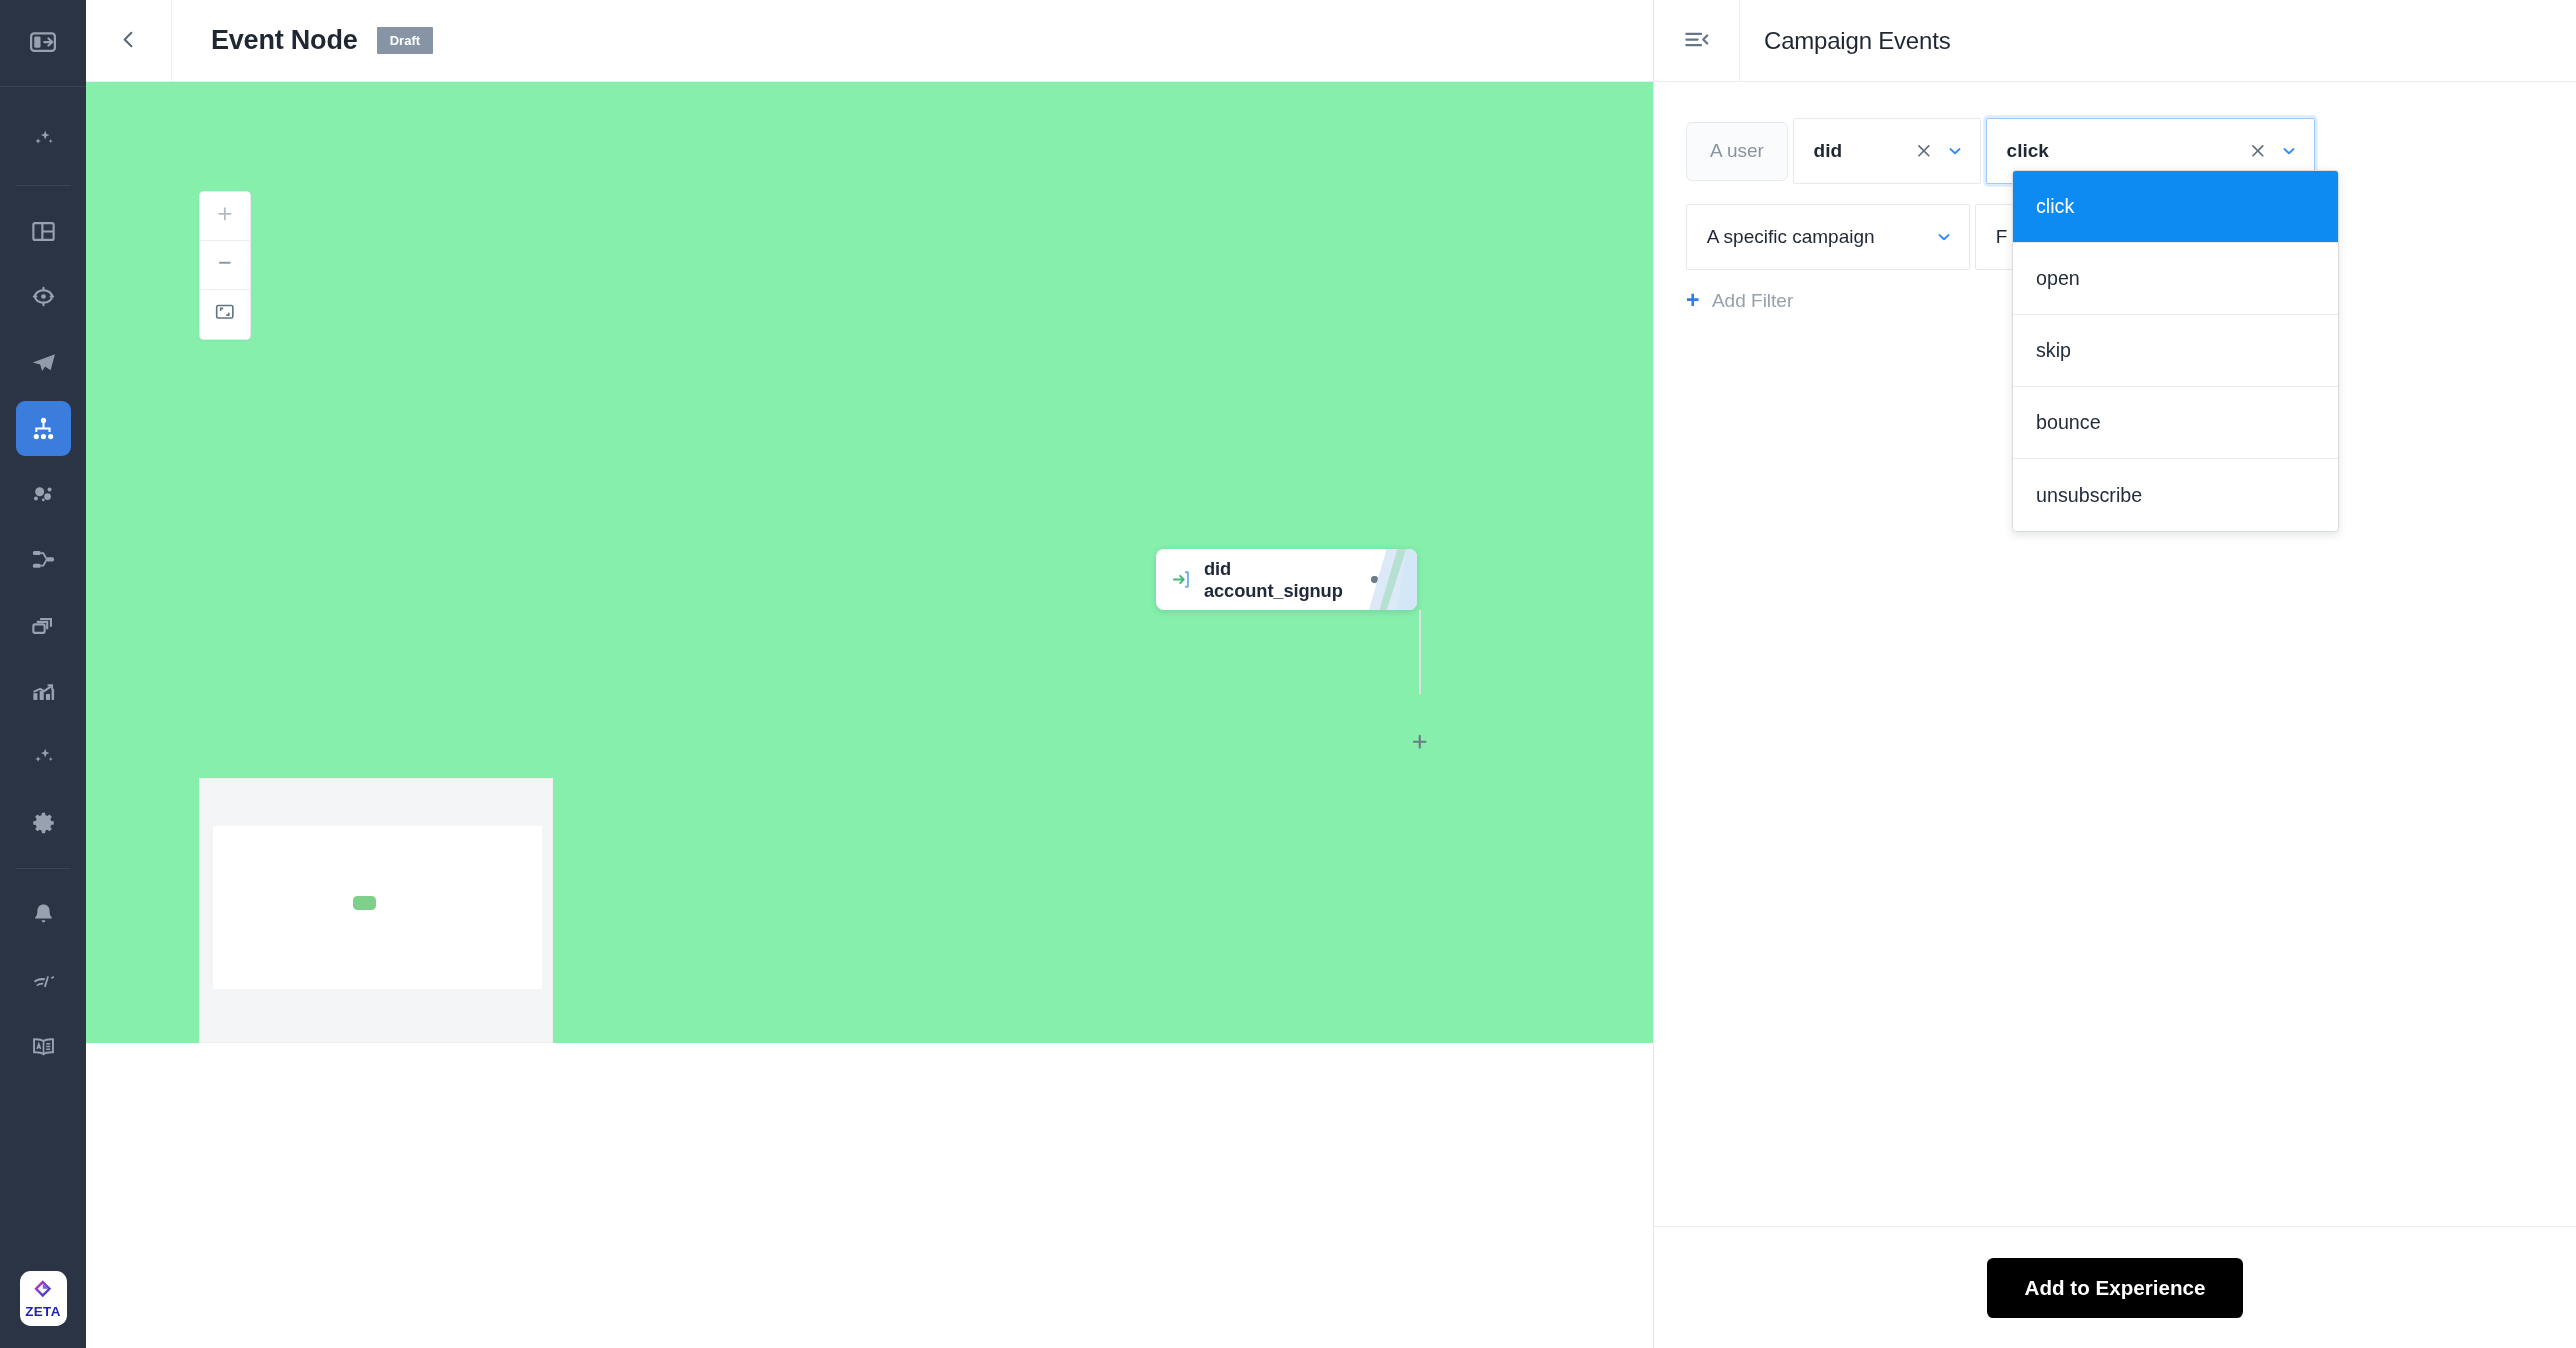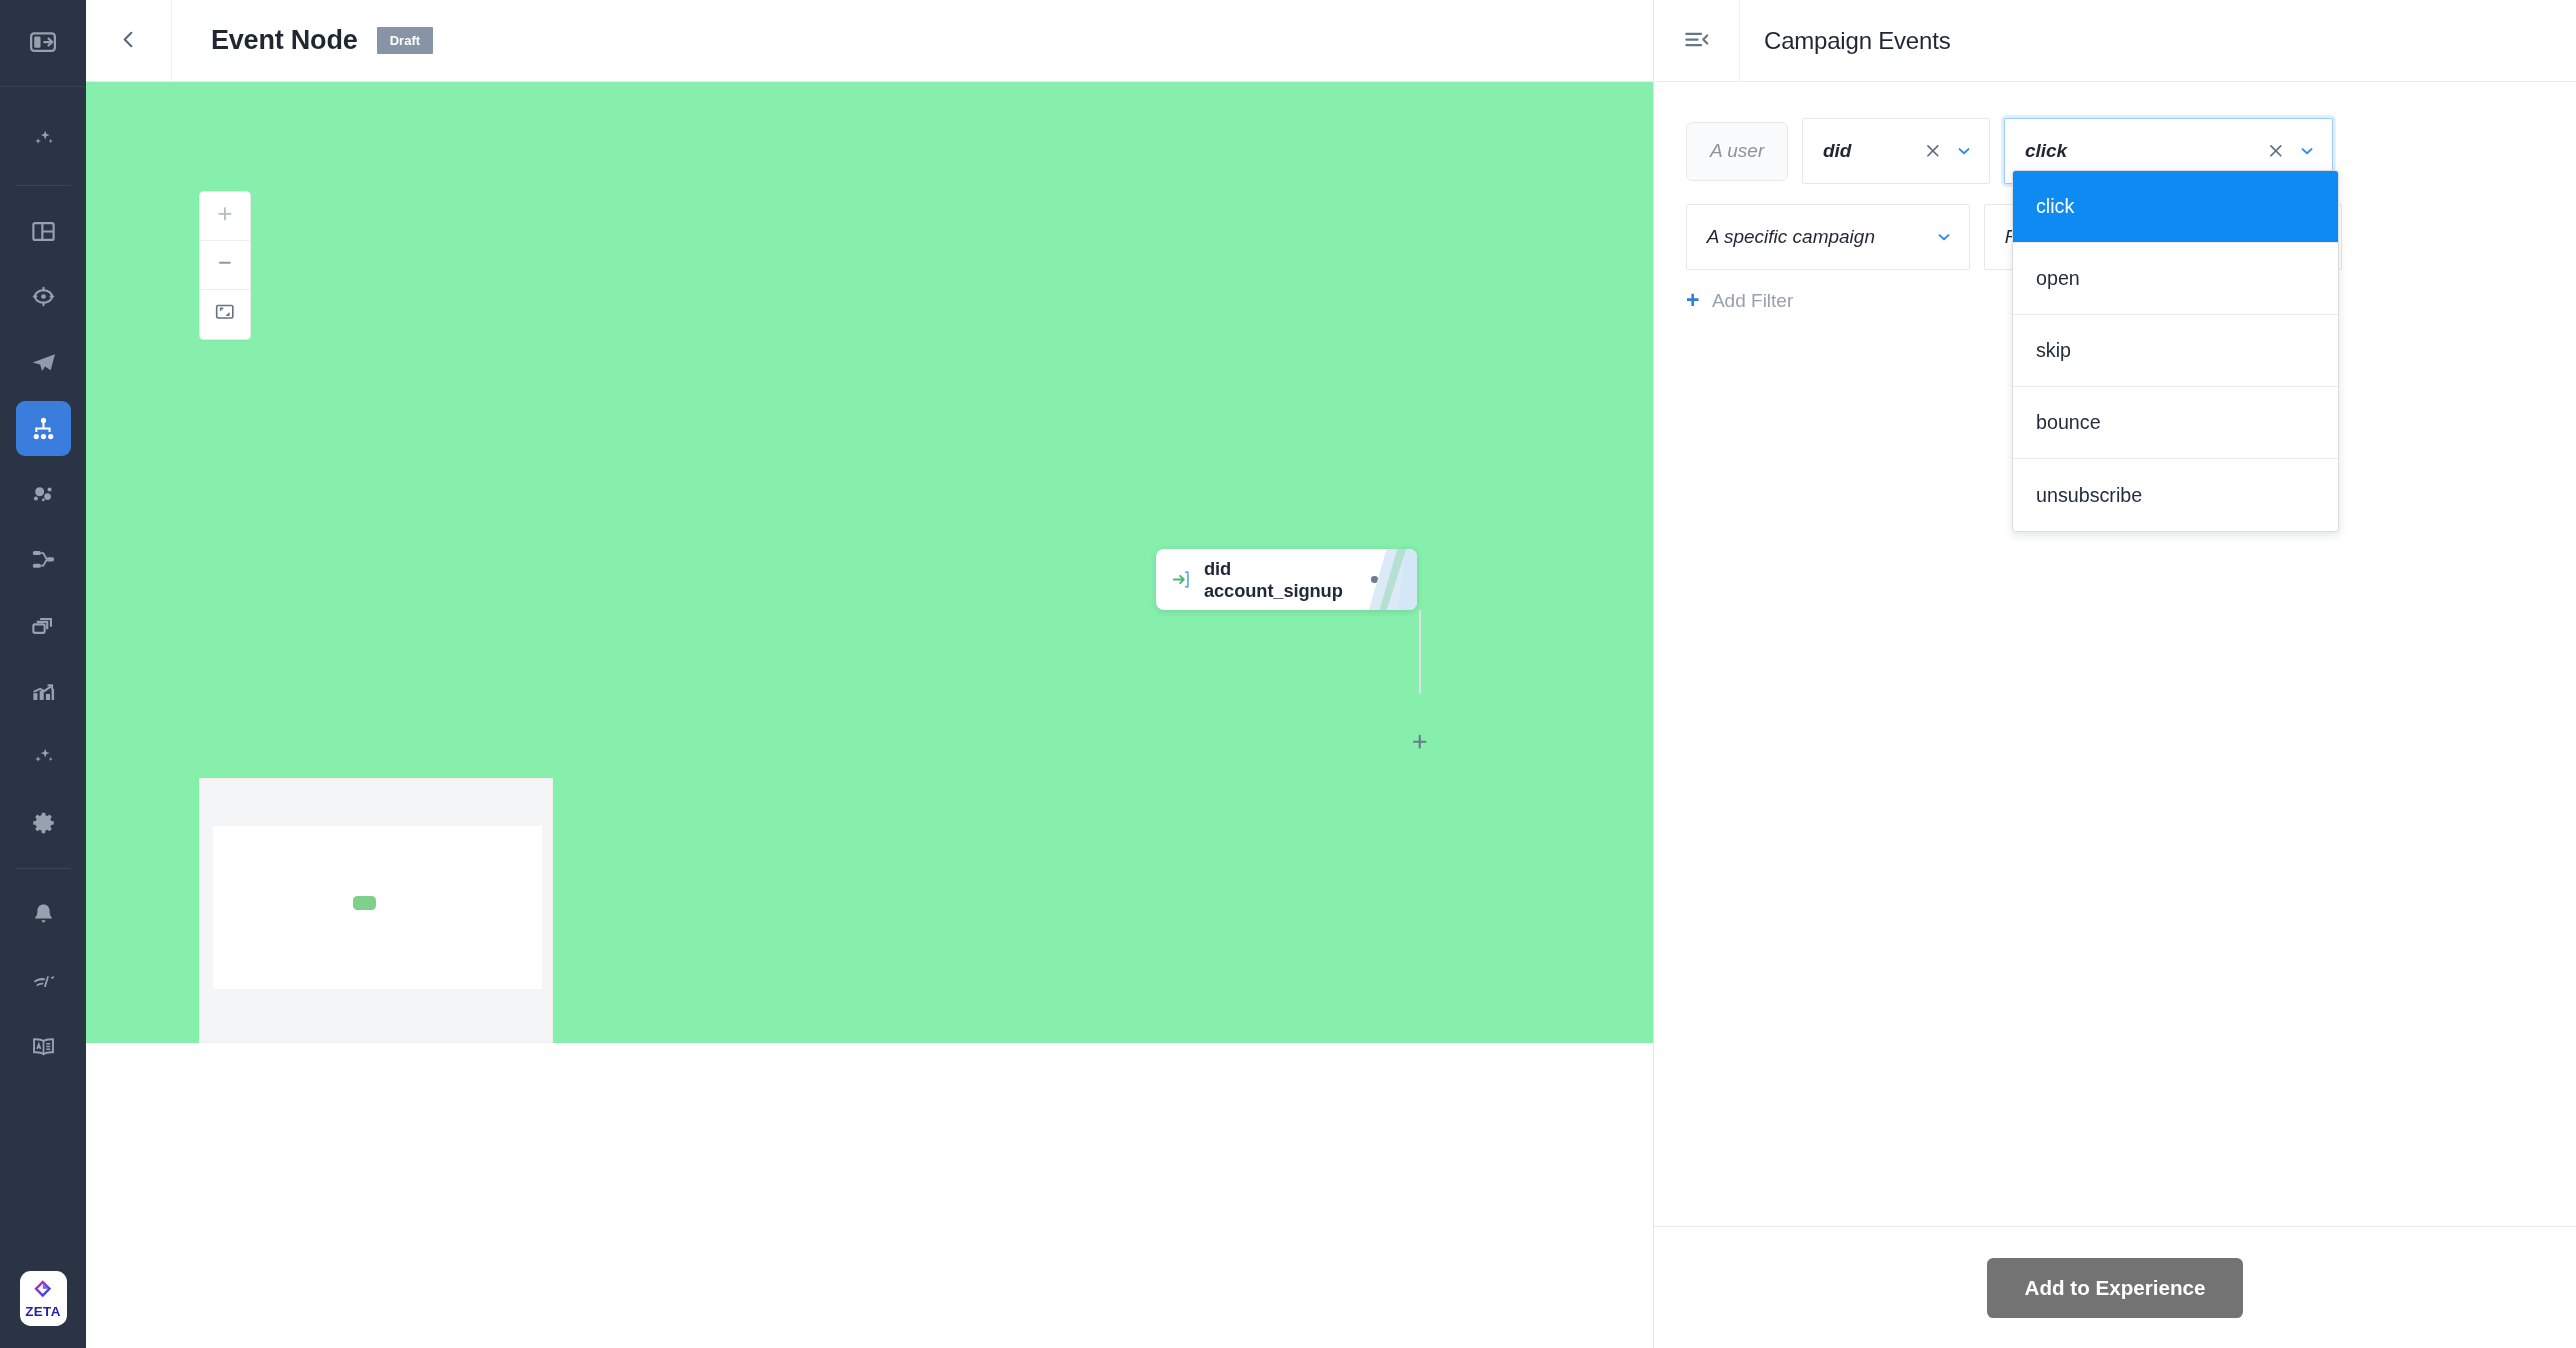--- a/index.html
+++ b/index.html
@@ -107,21 +107,21 @@
   .panel-top {
     height: 82px; display: flex; align-items: center; border-bottom: 0.9px solid #ececec; flex: 0 0 82px;
   }
   .panel-collapse {
     width: 86px; height: 82px; display: flex; align-items: center; justify-content: center;
     border-right: 0.9px solid #eceff2; cursor: pointer; color: #667686;
   }
   .panel-title { font-size: 24px; font-weight: normal; color: #1f2733; margin-left: 24px; letter-spacing: -0.2px; }
 
   .panel-body { flex: 1 1 auto; position: relative; padding: 36px 32px 0 32px; }
-  .filter-row { display: flex; align-items: center; gap: 14px; margin-bottom: 19.7px; position: relative; font-style: italic; }
+  .filter-row { display: flex; align-items: center; gap: 5px; margin-bottom: 19.7px; position: relative; }
 
   .chip-static {
     height: 59px; min-width: 98px; padding: 0 23px; border: 0.9px solid #e6e9ec; border-radius: 6.3px;
     background: #fafbfc; display: flex; align-items: center; justify-content: center;
     font-size: 19px; color: #8a94a0;
   }
   .select-box {
     height: 66px; border: 0.9px solid #e6e9ec; border-radius: 2px; background: #fff;
     display: flex; align-items: center; padding: 0 16px 0 19.7px; cursor: pointer; position: relative;
   }
@@ -152,21 +152,21 @@
     font-size: 19.7px; color: #242d3c; border-bottom: 0.9px solid #e8eaed; cursor: pointer;
   }
   .dd-item:last-child { border-bottom: none; }
   .dd-item.selected { background: #0d8bf2; color: #ffffff; }
 
   .panel-footer {
     height: 123px; flex: 0 0 123px; border-top: 0.9px solid #e9ecef;
     display: flex; align-items: center; justify-content: center;
   }
   .primary-btn {
-    background: #737373; color: #fff; border: none; border-radius: 6.3px;
+    background: #000000; color: #fff; border: none; border-radius: 6.3px;
     font-size: 20.6px; font-weight: bold; padding: 18px 38px; cursor: pointer;
     font-family: "Liberation Sans", sans-serif;
   }
 </style>
 </head>
 <body>
 
 <div class="app">
 
   <nav class="rail">

